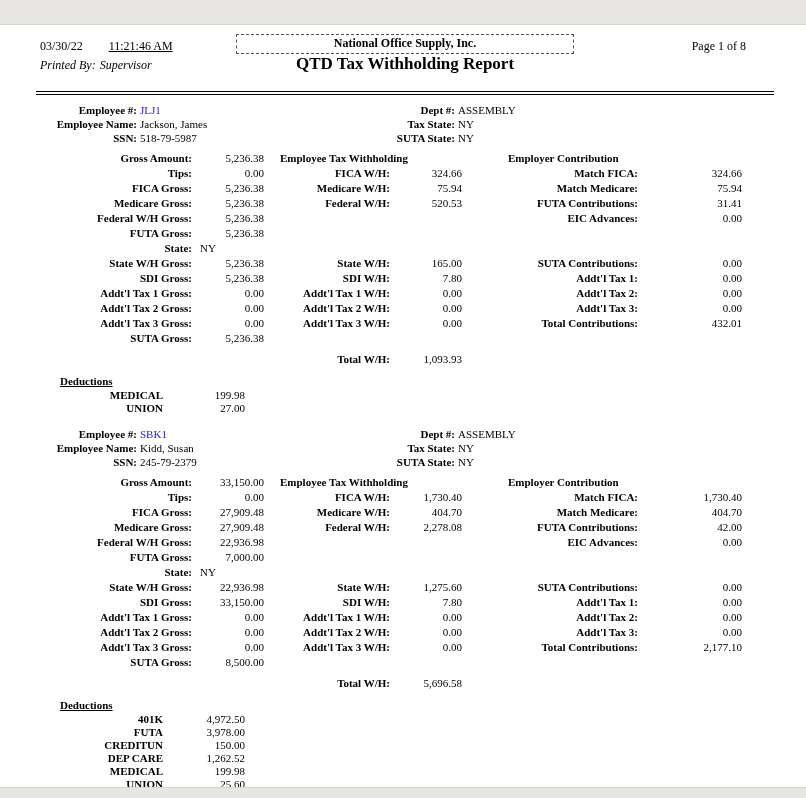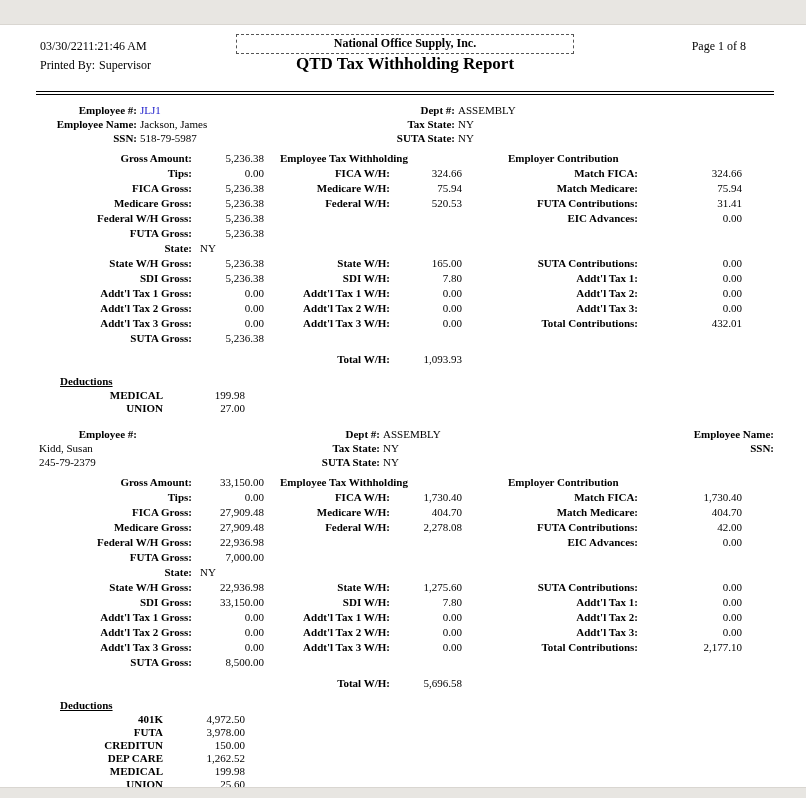--- a/index.html
+++ b/index.html
@@ -9,28 +9,28 @@
     font-family:"Liberation Serif","DejaVu Serif",serif;
     font-size:11px;
   }
   .chrome-top{height:24px;background:#e8e6e2;border-bottom:1px solid #d9d6d1;}
   .chrome-bottom{position:absolute;left:0;right:0;bottom:0;height:10px;background:#e8e6e2;border-top:1px solid #d9d6d1;}
   .page{padding:6px 32px 0 36px;}
 
   
   .hdr{position:relative;height:56px;}
   .hdr-left{position:absolute;top:8px;left:4px;font-size:12px;white-space:nowrap;}
-  .hdr-left .time{}
+  .hdr-left .time{margin-left:26px;text-decoration:underline;}
   .company-box{
     position:absolute;top:3px;left:50%;transform:translateX(-50%);
     width:336px;border:1px dashed #555;text-align:center;
     font-weight:bold;font-size:12px;padding:1px 0 2px;
   }
   .hdr-right{position:absolute;top:8px;right:28px;font-size:12px;white-space:nowrap;}
-  .printed{position:absolute;top:27px;left:4px;font-size:12px;white-space:nowrap;}
+  .printed{position:absolute;top:27px;left:4px;font-size:12px;white-space:nowrap;font-style:italic;}
   .printed .pv{margin-left:4px;}
   .title{
     position:absolute;top:23px;left:50%;transform:translateX(-50%);
     font-size:17px;font-weight:bold;white-space:nowrap;
   }
   .dbl-rule{height:2px;border-top:1px solid #000;border-bottom:1px solid #000;margin-top:4px;}
 
   
   .emp{margin-top:8px;}
   .emp + .emp{margin-top:12px;}
@@ -244,20 +244,21 @@
             <div class="dv">199.98</div>
             <div class="dl">UNION</div>
             <div class="dv">27.00</div>
           </div>
     </div>
   </section>
 
   <section class="emp">
     <div class="emp-info">
       <div class="lab">Employee #:</div>
+      <div class="v emp-id" style="color: rgb(34, 34, 204);">SBK1</div>
       <div class="lab">Dept #:</div>
       <div class="v">ASSEMBLY</div>
 
       <div class="lab">Employee Name:</div>
       <div class="v">Kidd, Susan</div>
       <div class="lab">Tax State:</div>
       <div class="v">NY</div>
 
       <div class="lab">SSN:</div>
       <div class="v">245-79-2379</div>

